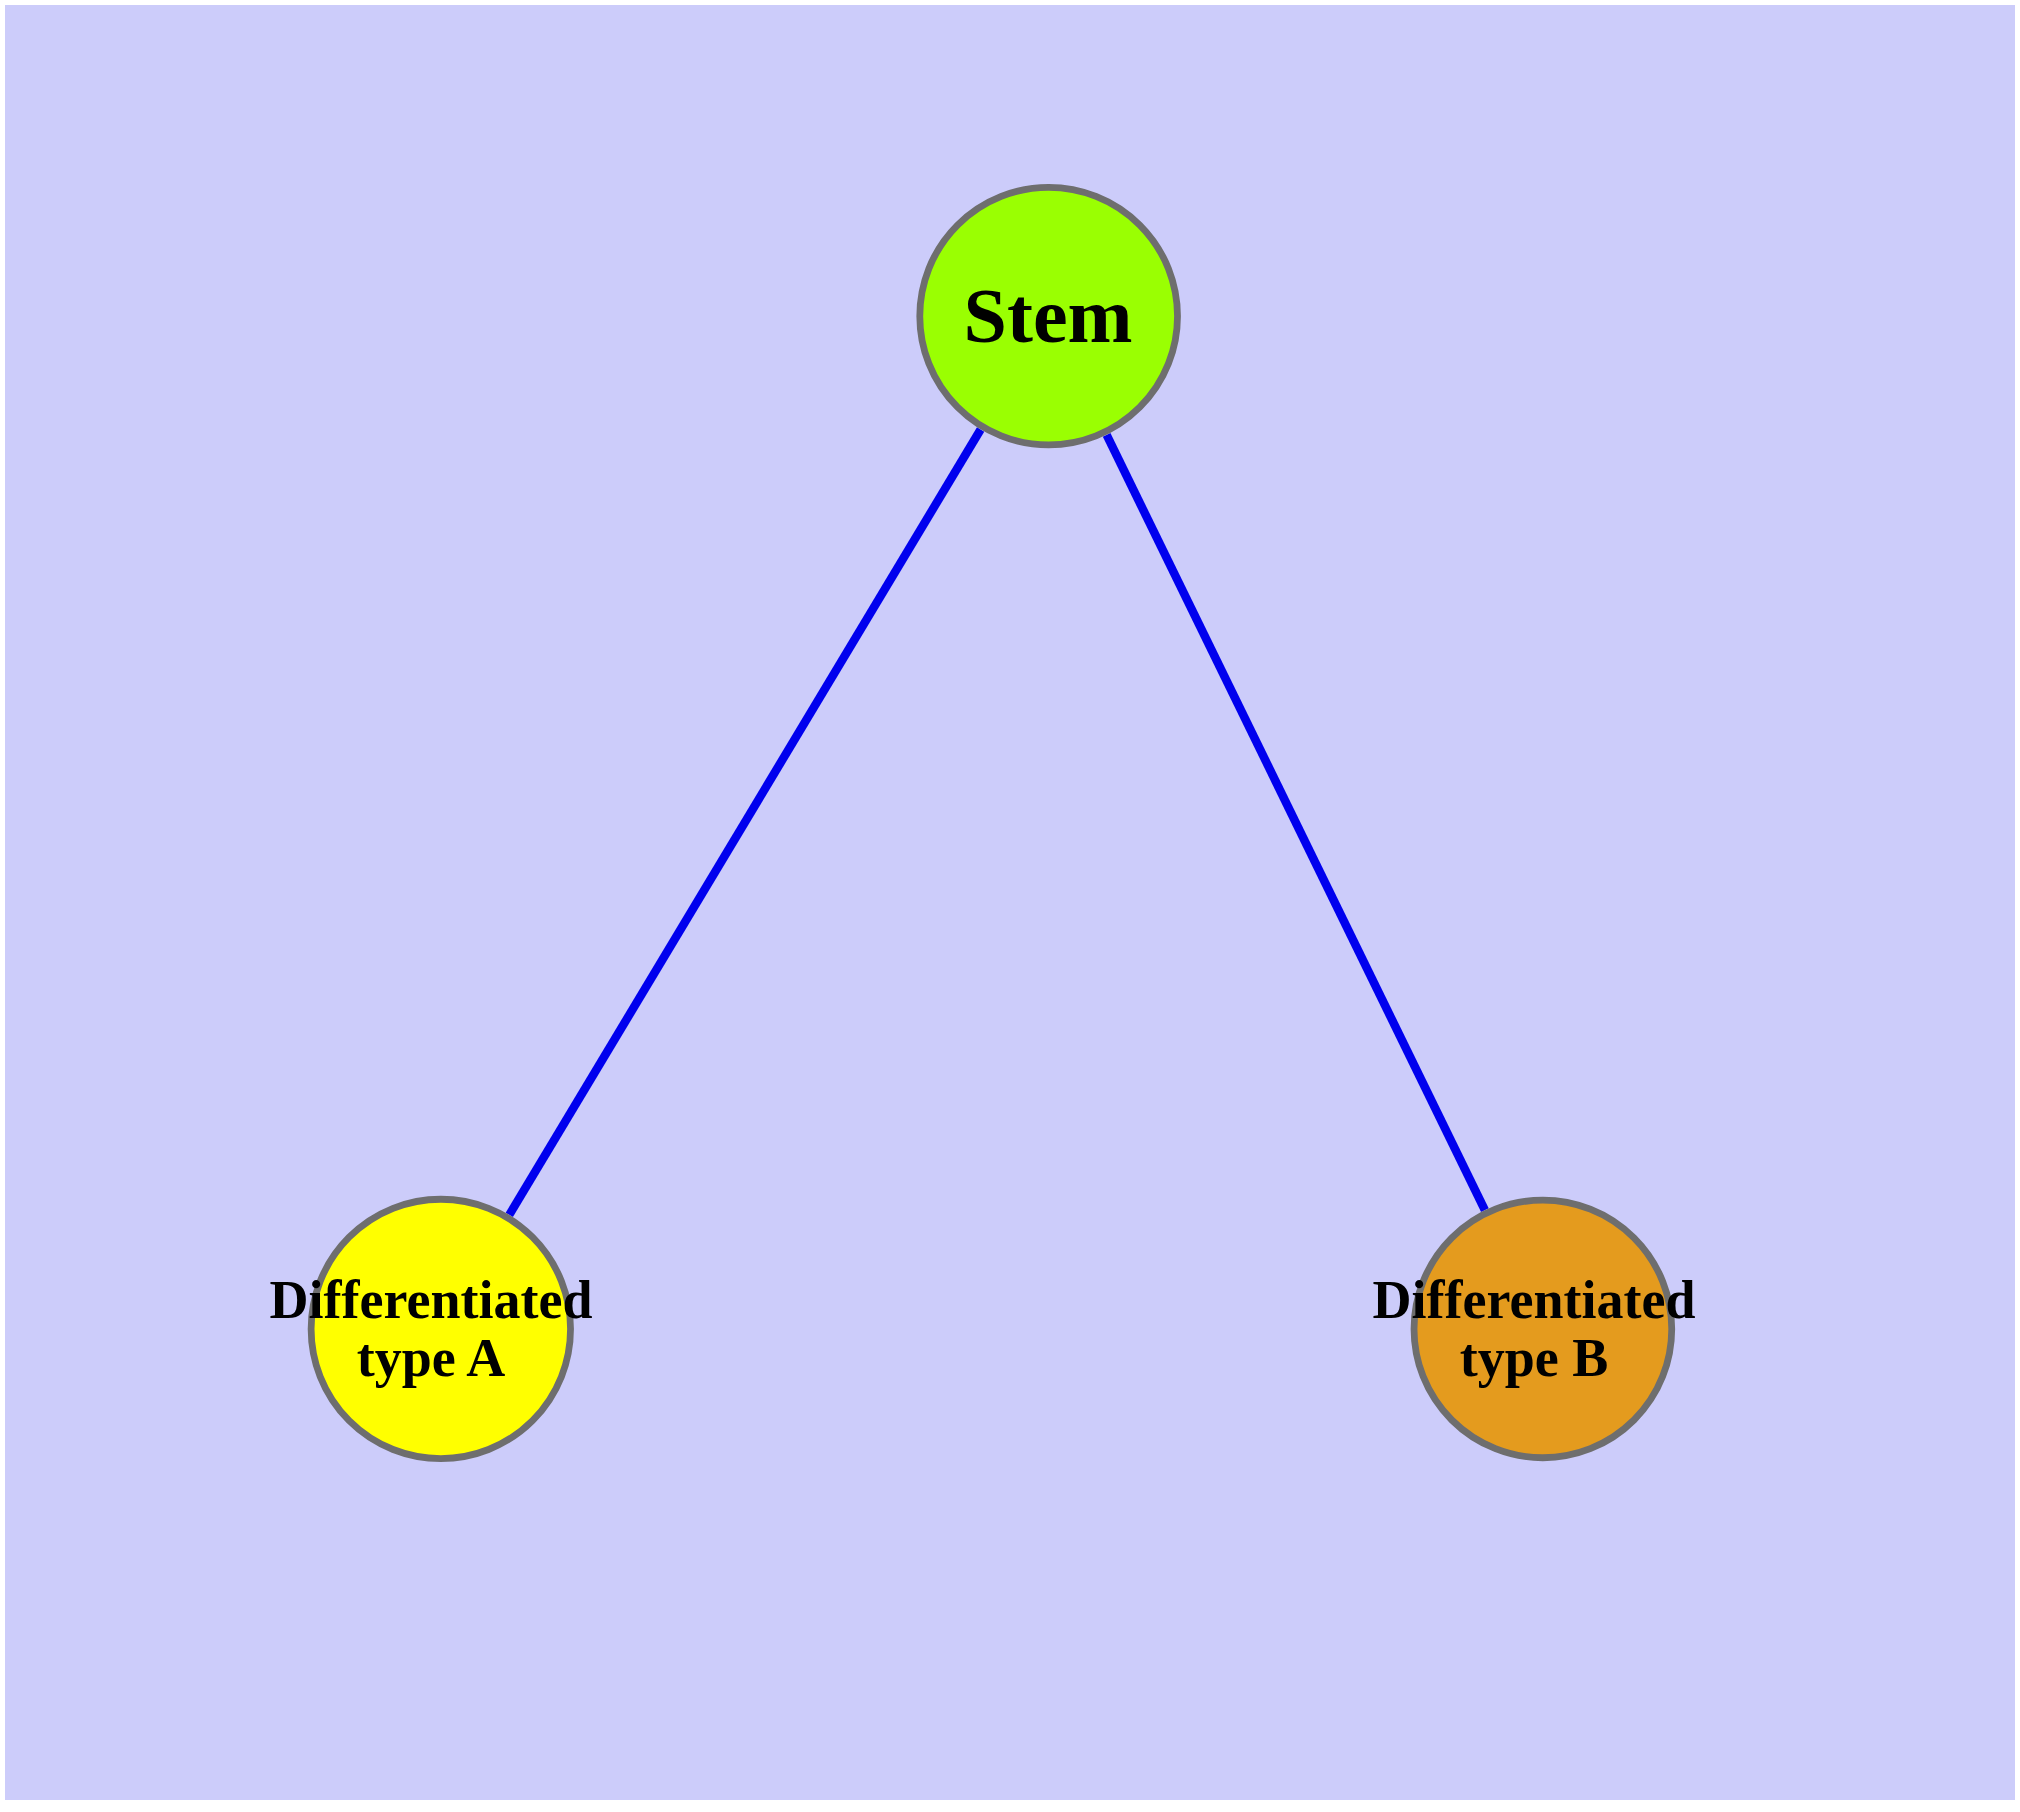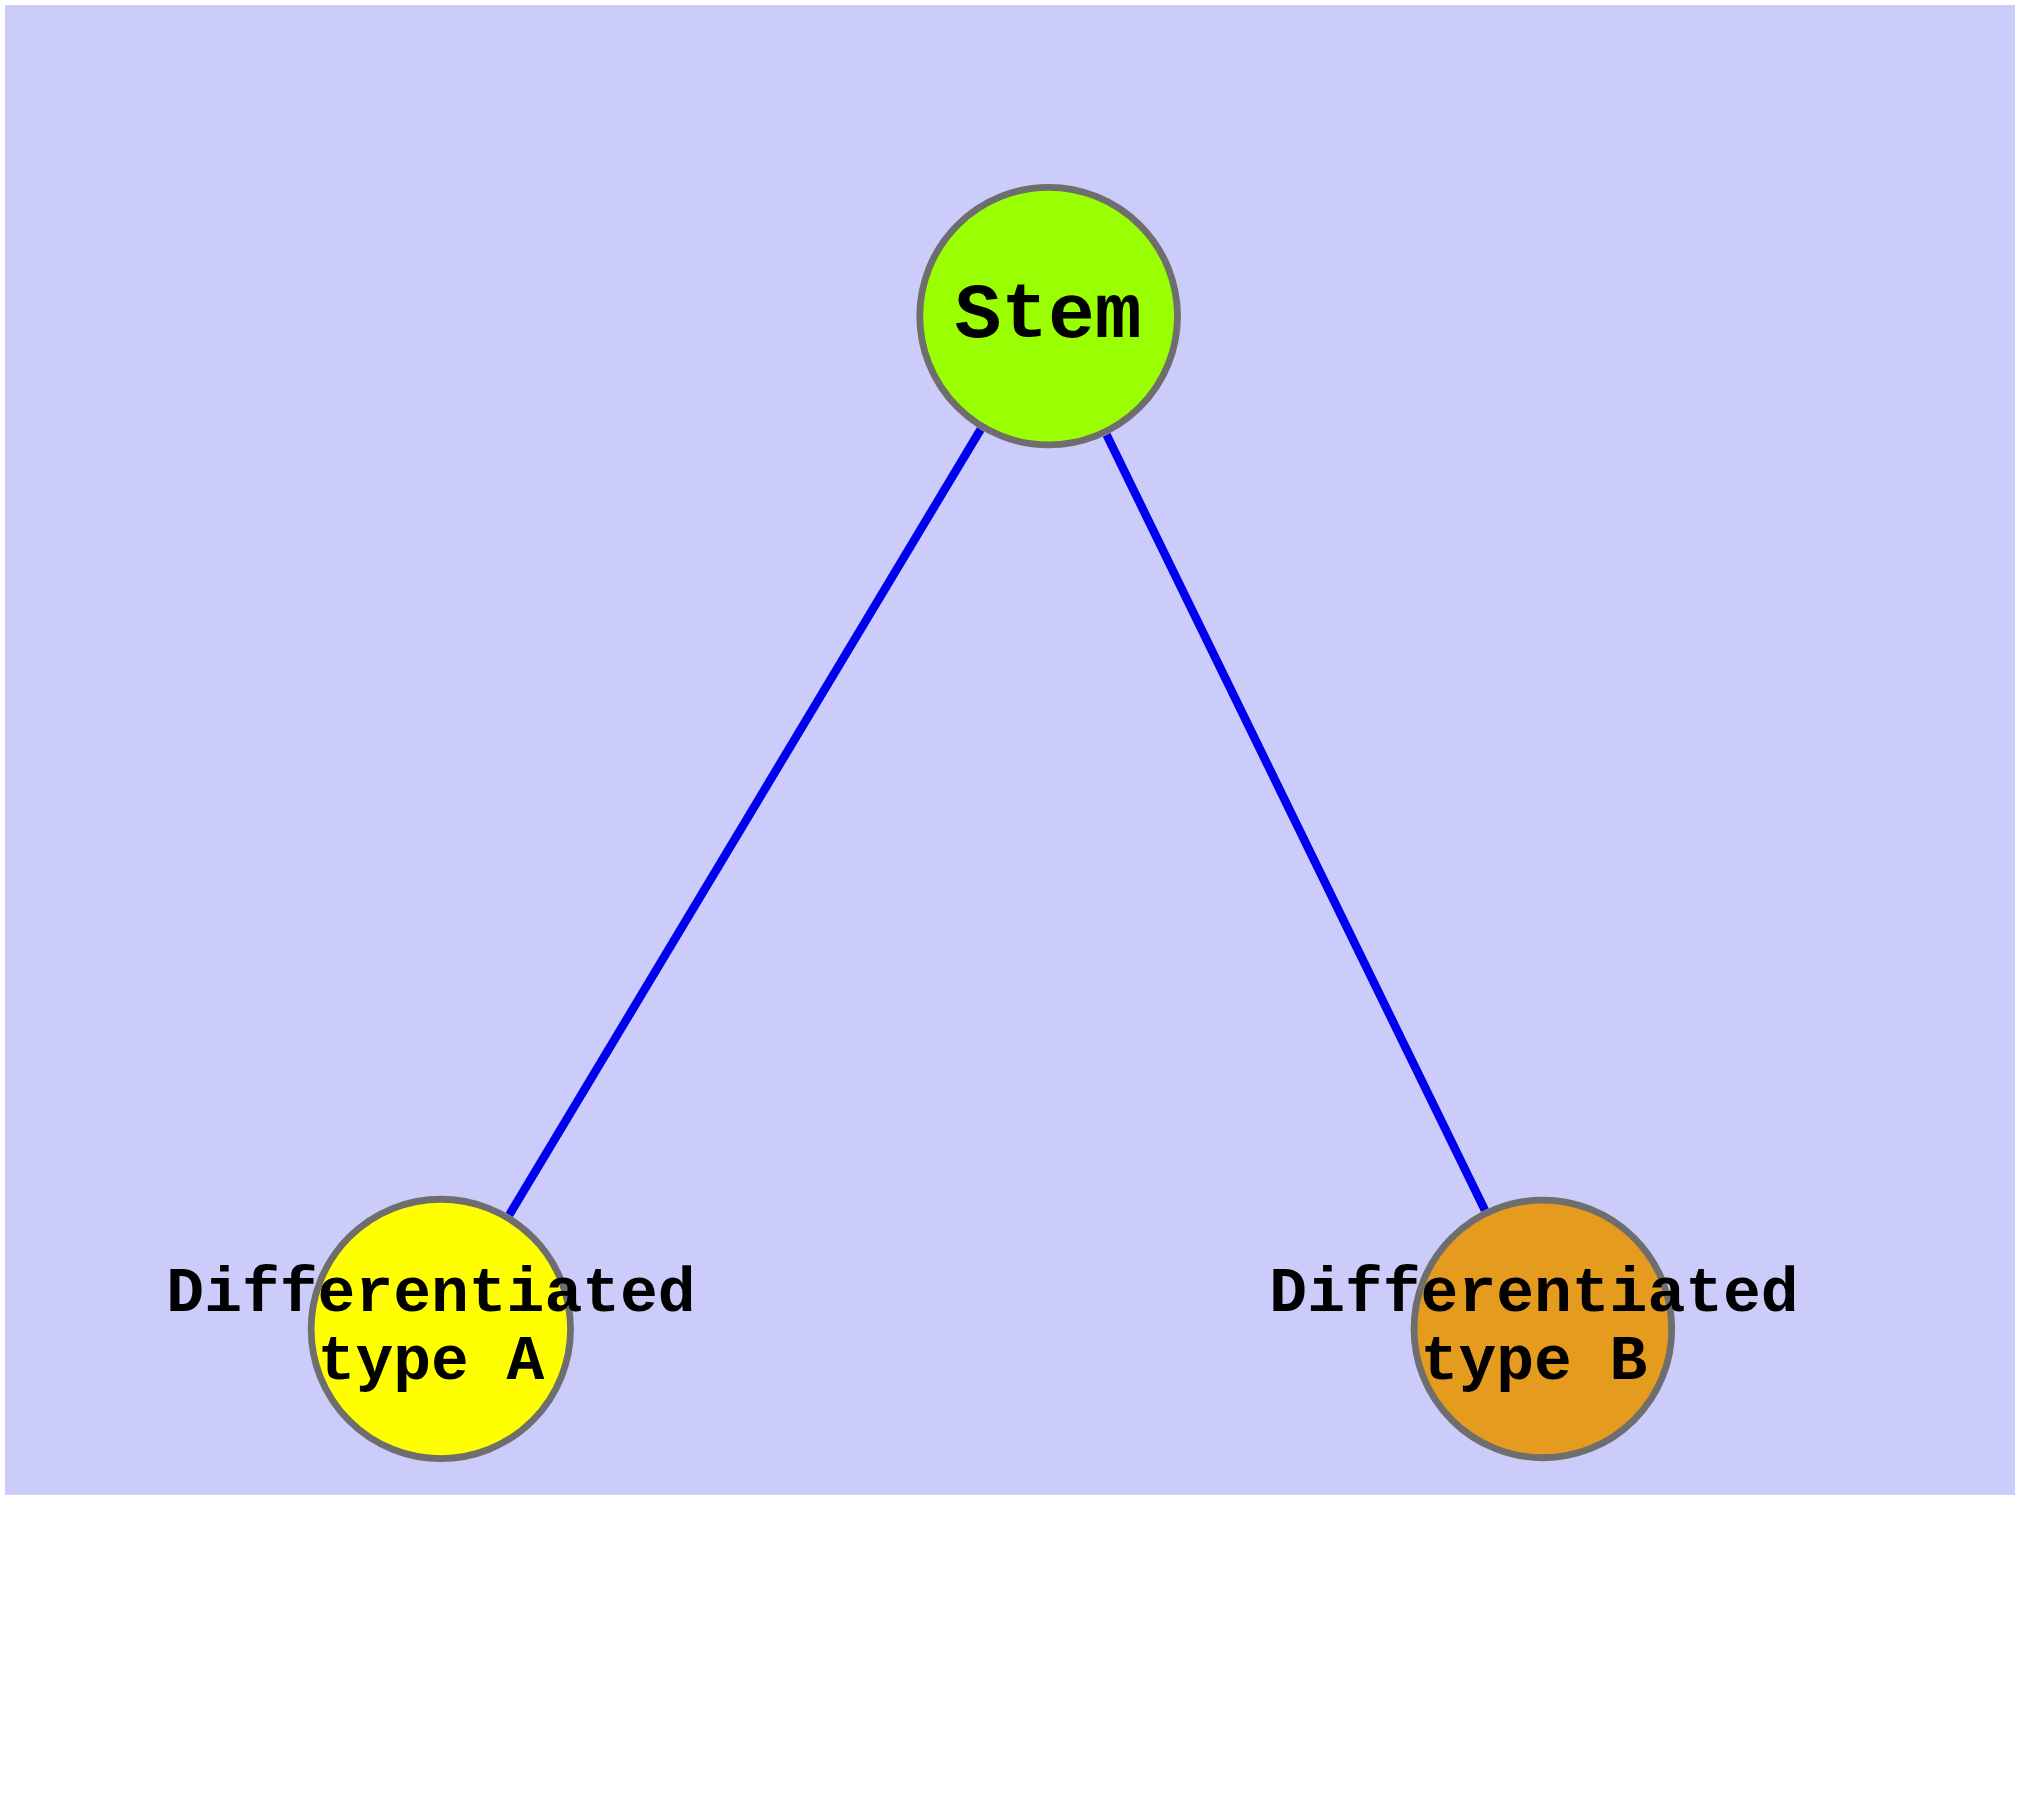--- a/index.html
+++ b/index.html
@@ -3,24 +3,24 @@
 <meta charset="utf-8">
 <style>
   html, body {
     margin: 0;
     padding: 0;
     background: #ffffff;
   }
   #canvas {
     position: relative;
     width: 2021px;
-    height: 1495px;
+    height: 1800px;
     background: #ffffff;
     overflow: hidden;
-    font-family: Liberation Mono, monospace;
+    font-family: Liberation Serif, serif;
   }
   #plot-background {
     position: absolute;
     left: 5.1px;
     top: 5.1px;
     width: 2010px;
     height: 1802px;
     background: #ccccfa;
   }
   #graph-svg {
@@ -37,21 +37,21 @@
     text-align: center;
     line-height: 1.08;
     white-space: pre;
     pointer-events: none;
     transform: translate(-50%, -50%);
   }
   .node-label.root {
     font-size: 78px;
   }
   .node-label.leaf {
-    font-size: 63px;
+    font-size: 54px;
   }
 </style>
 </head>
 <body>
 
 <div id="canvas" style="background: rgb(255, 255, 255);">
 
   <div id="plot-background" style="background: rgb(204, 204, 250);"></div>
 
   <svg id="graph-svg" viewBox="0 0 2384 2138" preserveAspectRatio="none">

